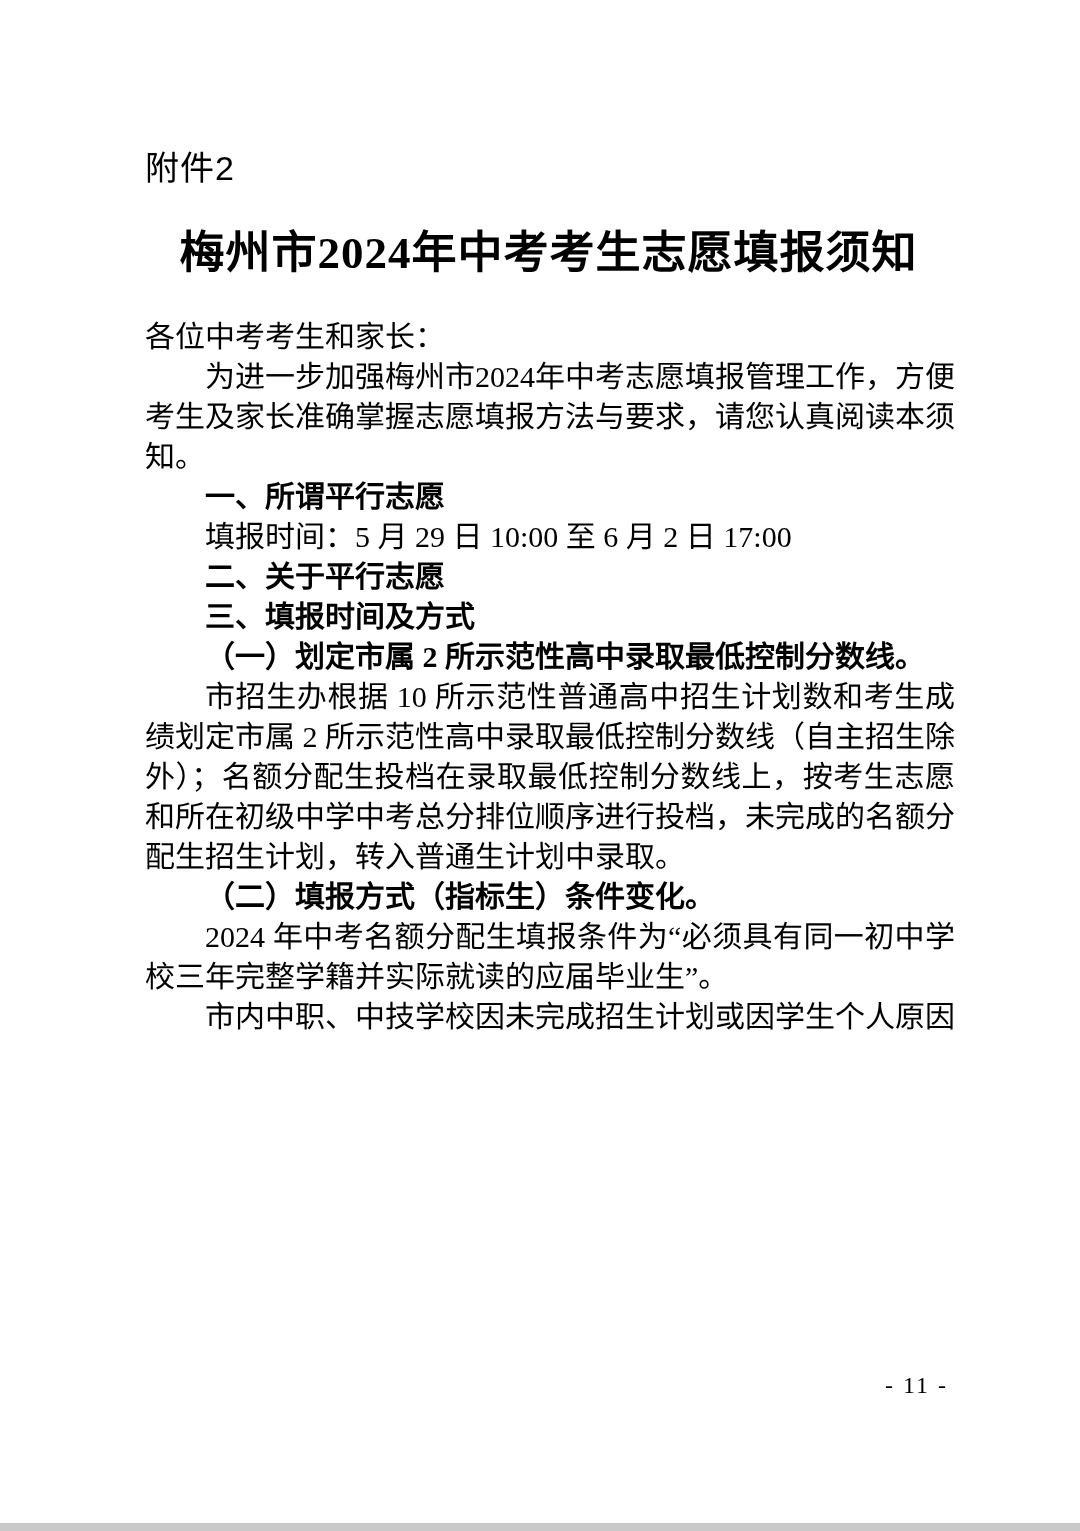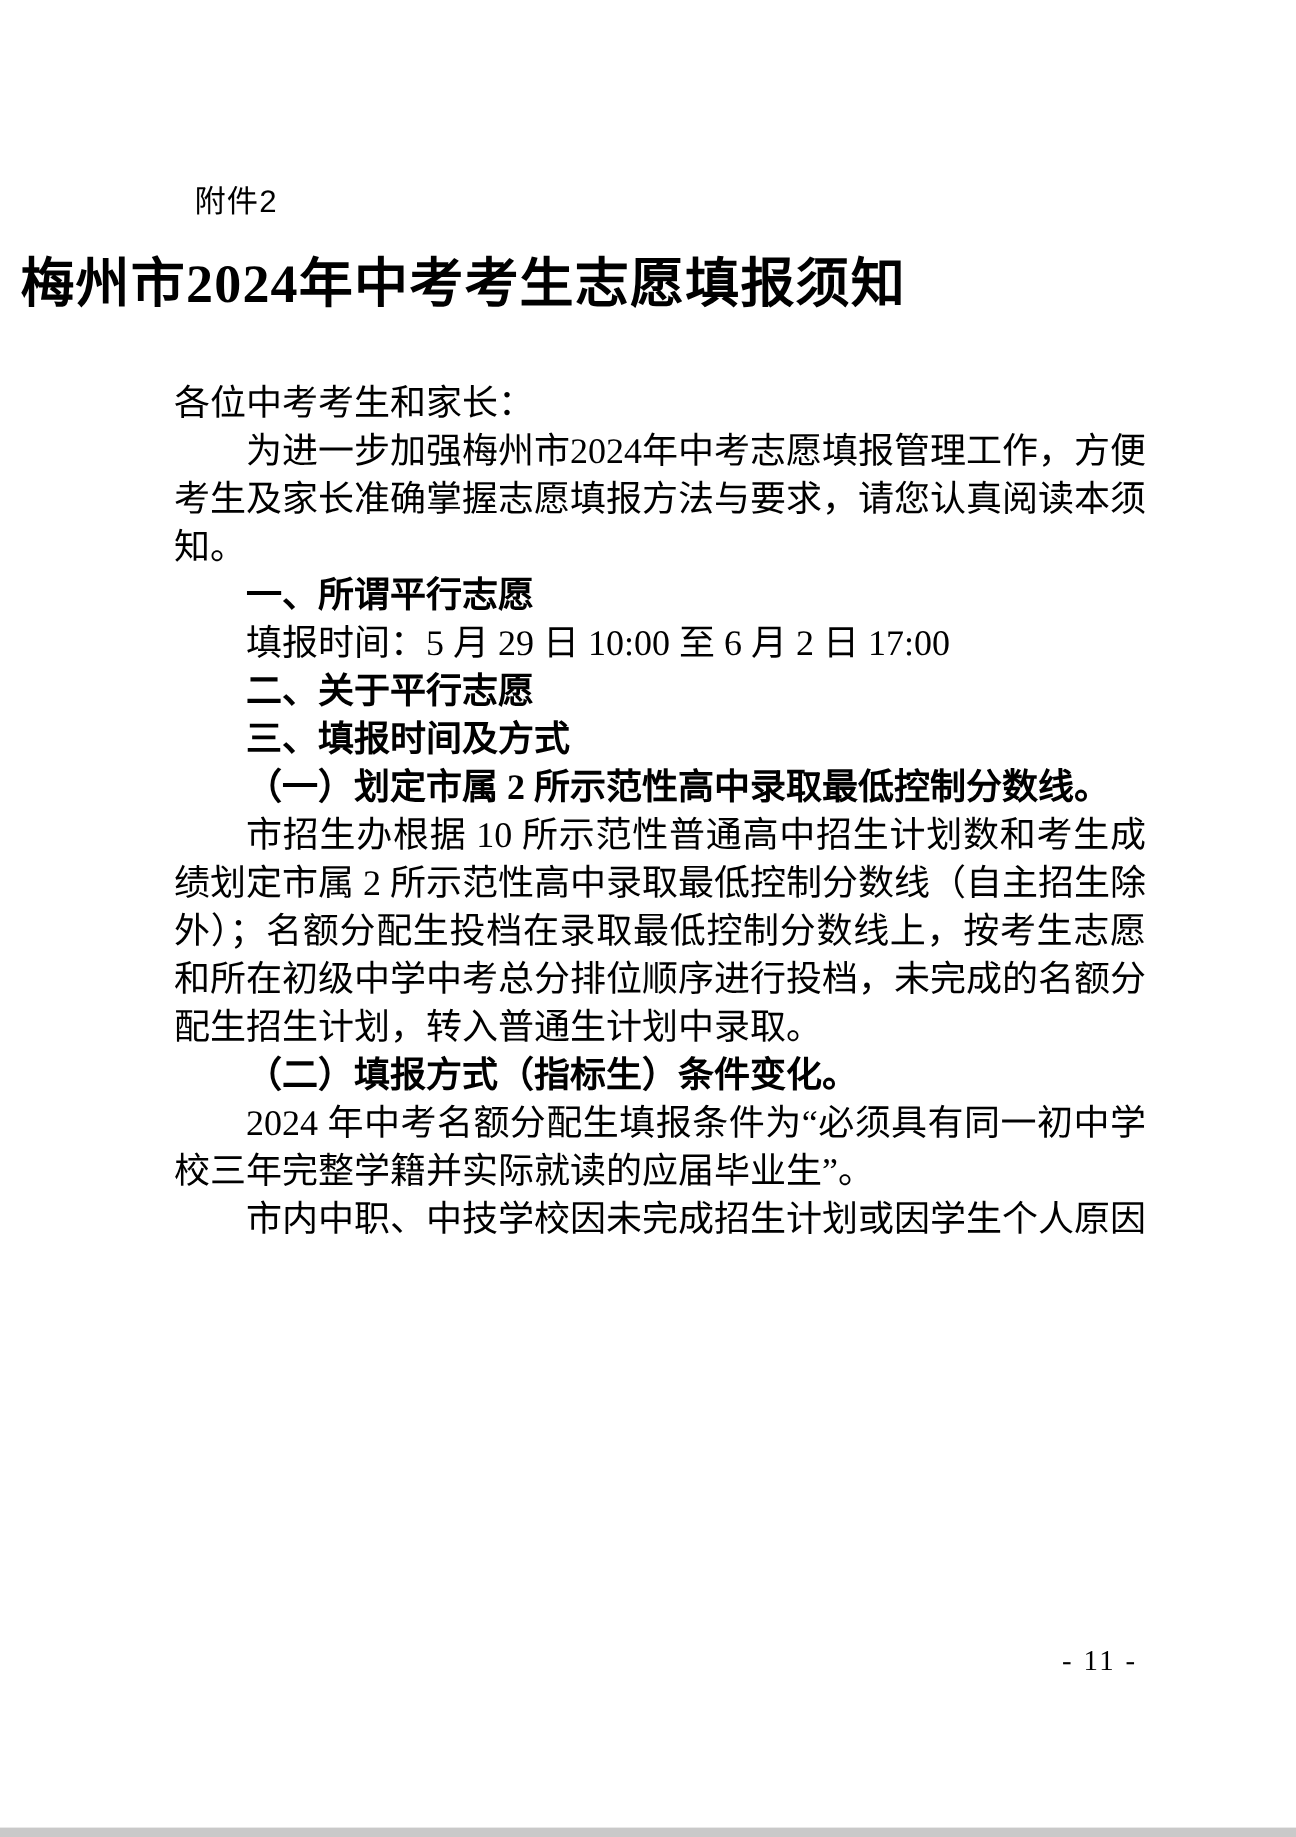--- a/index.html
+++ b/index.html
@@ -11,34 +11,34 @@
     position: relative;
     width: 1080px;
     height: 1531px;
     background: #ffffff;
     color: #000000;
     overflow: hidden;
     font-family: "Liberation Serif", "DejaVu Serif", serif;
   }
   .attachment-label {
     position: absolute;
-    left: 162px;
+    left: 145px;
     top: 150px;
     font-family: "Liberation Sans", "DejaVu Sans", sans-serif;
-    font-size: 26px;
+    font-size: 34px;
     line-height: 36px;
     letter-spacing: 1px;
   }
   .doc-title {
     position: absolute;
     left: 0;
     right: 0;
     top: 207px;
-    margin: 0;
-    text-align: left;
+    margin: 16px;
+    text-align: center;
     font-size: 45px;
     font-weight: 700;
     line-height: 60px;
     letter-spacing: 1px;
     font-family: "Liberation Serif", "DejaVu Serif", serif;
     padding-left: 17px;
   }
   .doc-content {
     position: absolute;
     left: 145px;

